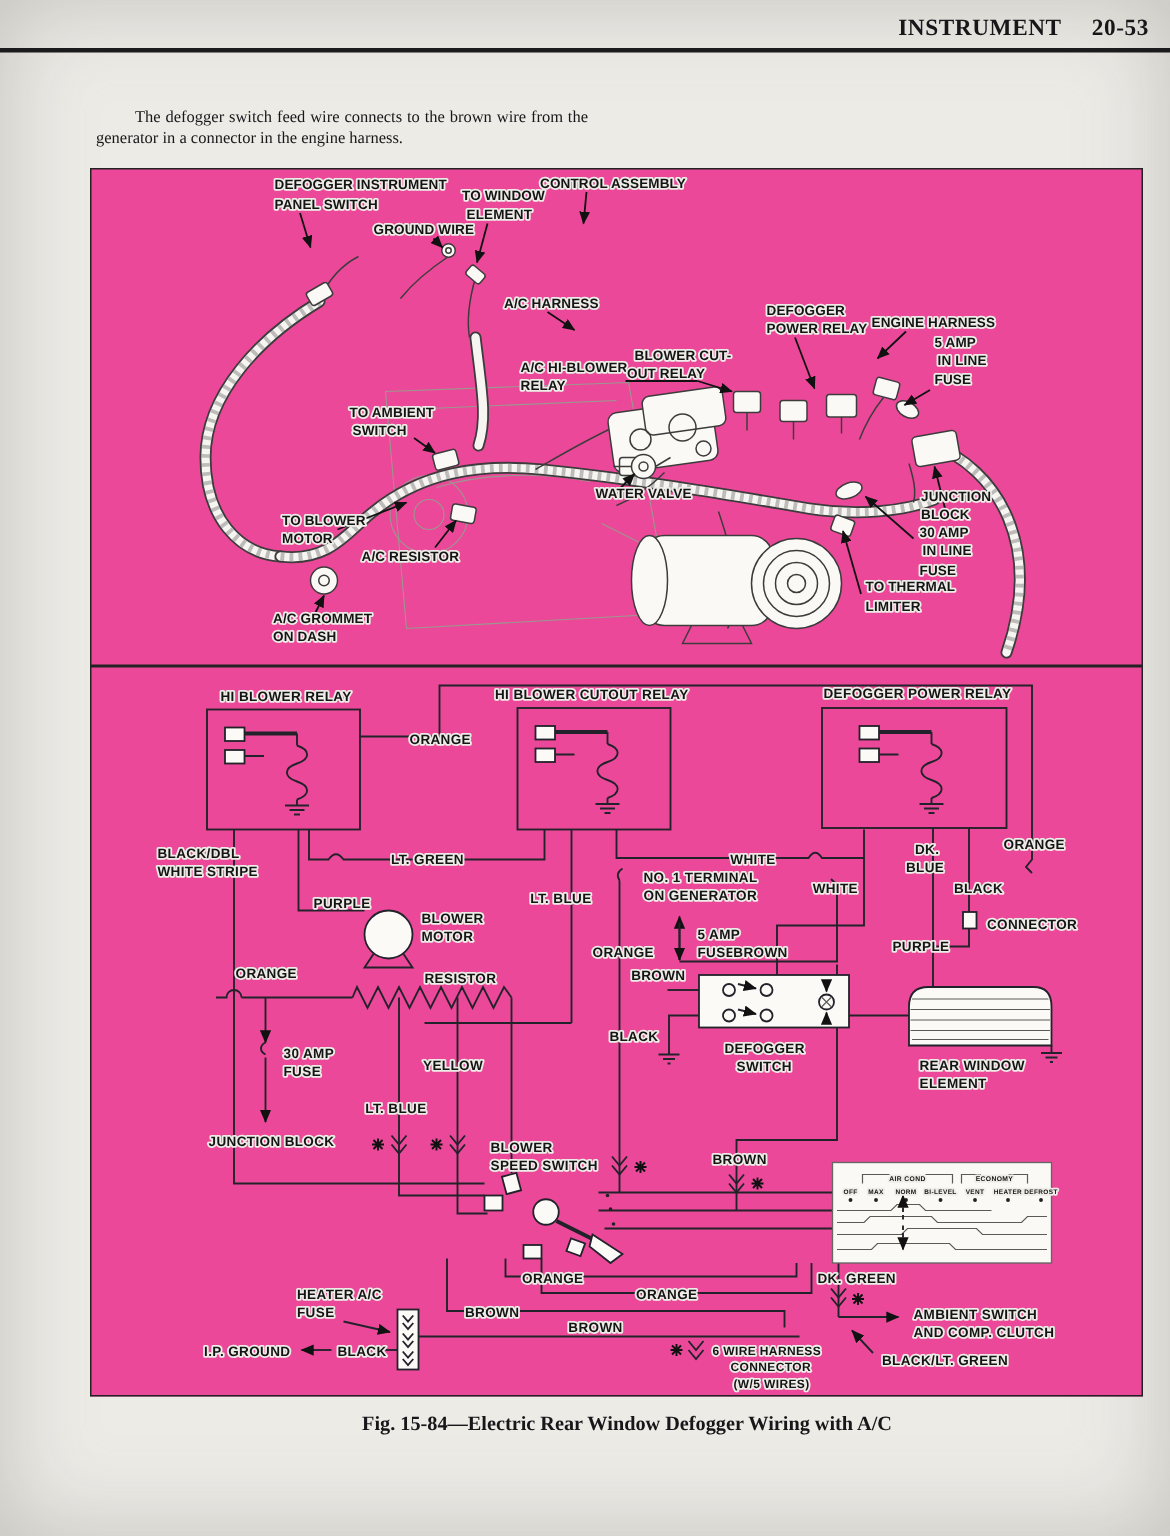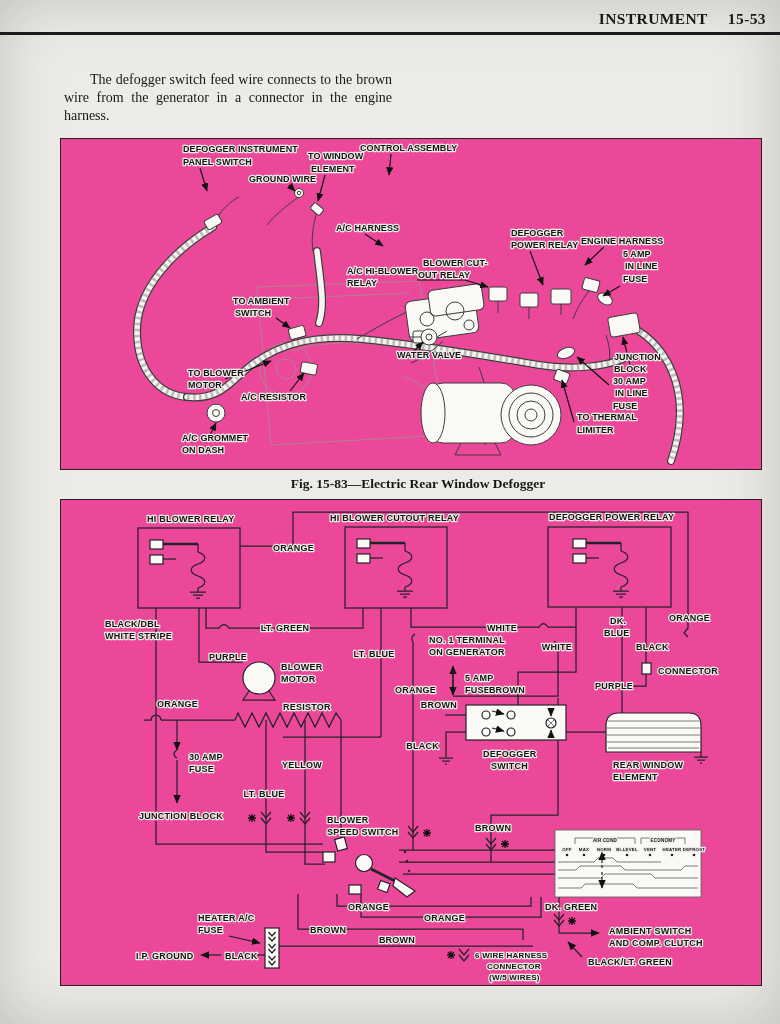--- a/index.html
+++ b/index.html
@@ -2,21 +2,21 @@
 <html><head>
 <meta charset="utf-8">
 <style>
   html,body{margin:0;padding:0;}
   body{width:780px;height:1024px;background:#ecebe6;font-family:"Liberation Serif",serif;color:#17171a;position:relative;overflow:hidden;}
   .page{width:780px;height:1024px;box-shadow:inset 0 0 60px rgba(120,118,110,.35);}
   header{padding:10px 14px 0 0;text-align:right;font-weight:bold;font-size:15.5px;letter-spacing:.4px;font-family:"Liberation Serif",serif;}
   header .pg{margin-left:20px;}
   .rule{height:3px;background:#1b1b1d;margin-top:4px;}
   .cols{display:flex;margin:36px 8px 0 64px;gap:16px;}
-  .col{margin:0;font-size:14px;line-height:1.3;text-align:justify;}
+  .col{margin:0;font-size:11px;line-height:1.3;text-align:justify;}
   .col.left{width:328px;text-indent:26px;}
   .col.right{width:366px;text-indent:36px;}
   .figbox{margin-left:60px;width:700px;border:1.6px solid #222;background:#ec4899;}
   .figbox svg{display:block;}
   .caption{margin-left:68px;width:700px;text-align:center;font-weight:bold;font-size:13.5px;padding:6px 0 7px 0;font-family:"Liberation Serif",serif;}
   .cap2{padding-top:10px;}
   svg{font-family:"Liberation Sans",sans-serif;}
   svg text{fill:#141414;font-weight:bold;letter-spacing:.25px;paint-order:stroke;stroke:#edece7;stroke-width:2.4px;stroke-linejoin:round;}
   #svg83 text{font-weight:bold;letter-spacing:.1px;}
   .art{stroke:#3c3c3c;fill:none;stroke-width:1;}
@@ -30,21 +30,21 @@
   .tube-o{stroke:#3c3c3c;stroke-width:8;fill:none;stroke-linecap:round;}
   .tube-i{stroke:#f6f5f1;stroke-width:5.6;fill:none;stroke-linecap:round;}
   .tube-d{stroke:#777;stroke-width:5.6;fill:none;stroke-dasharray:2.5 3.5;opacity:.45;stroke-linecap:butt;}
 </style>
 </head>
 <body>
 
 <div class="page">
 
   <header>
-    <span>INSTRUMENT</span><span class="pg">15-53</span>
+    <span>INSTRUMENT</span><span class="pg">20-53</span>
   </header>
   <div class="rule"></div>
 
   <div class="cols">
     <p class="col left">The defogger switch feed wire connects to the brown wire from the generator in a connector in the engine harness.</p>
   </div>
 
   <div class="figbox" style="margin-top:12px;">
     <svg id="svg83" width="700" height="330" viewBox="0 0 700 330">
       <defs>
@@ -178,21 +178,20 @@
         <text x="553" y="233" font-size="9">BLOCK</text>
         <text x="552" y="245" font-size="9">30 AMP</text>
         <text x="554" y="257" font-size="9">IN LINE</text>
         <text x="552" y="270" font-size="9">FUSE</text>
         <text x="516" y="281" font-size="9">TO THERMAL</text>
         <text x="516" y="294" font-size="9">LIMITER</text>
         <text x="121" y="302" font-size="9">A/C GROMMET</text>
         <text x="121" y="314" font-size="9">ON DASH</text>
       </svg>
   </div>
-  <div class="caption">Fig. 15-83—Electric Rear Window Defogger</div>
 
   <div class="figbox">
     <svg id="svg84" width="700" height="485" viewBox="0 0 700 485">
       <defs>
         <marker id="ah84" markerWidth="8" markerHeight="6" refX="6.5" refY="3" orient="auto">
           <path d="M0,0 L7,3 L0,6 Z" fill="#111"></path>
         </marker>
         <g id="guts">
           <rect x="12" y="12" width="13" height="9" class="whitefill"></rect>
           <rect x="12" y="27" width="13" height="9" class="whitefill"></rect>
@@ -398,14 +397,15 @@
         <text x="602" y="342" font-size="4.5" text-anchor="middle">ECONOMY</text>
         <text x="506" y="351" font-size="4.3" text-anchor="middle">OFF</text>
         <text x="523" y="351" font-size="4.3" text-anchor="middle">MAX</text>
         <text x="543" y="351" font-size="4.3" text-anchor="middle">NORM</text>
         <text x="566" y="351" font-size="4.3" text-anchor="middle">BI-LEVEL</text>
         <text x="589" y="351" font-size="4.3" text-anchor="middle">VENT</text>
         <text x="611" y="351" font-size="4.3" text-anchor="middle">HEATER</text>
         <text x="633" y="351" font-size="4.3" text-anchor="middle">DEFROST</text>
       </svg>
   </div>
+  <div class="caption cap2">Fig. 15-84—Electric Rear Window Defogger Wiring with A/C</div>
 
 </div>
 
 </body></html>

